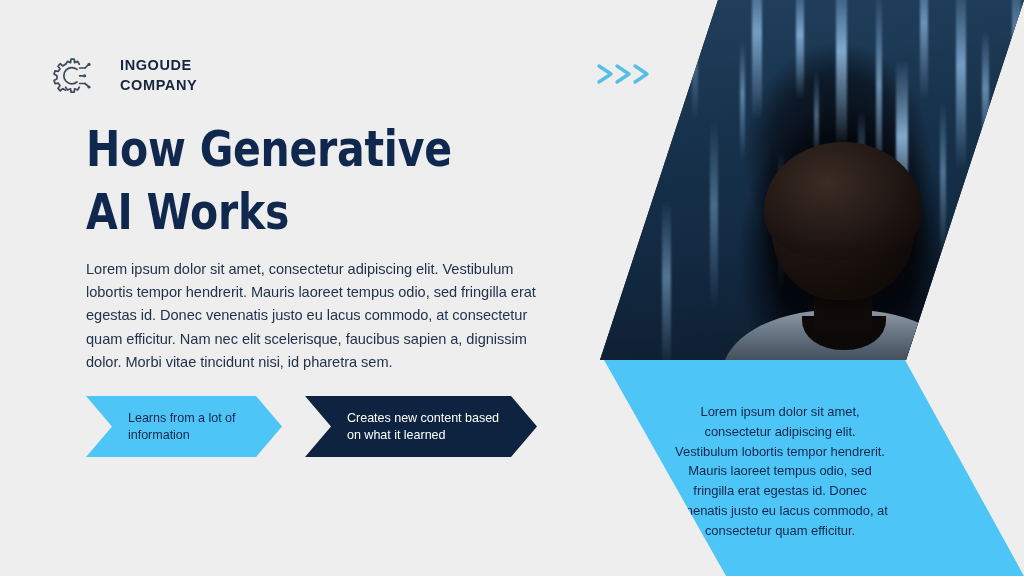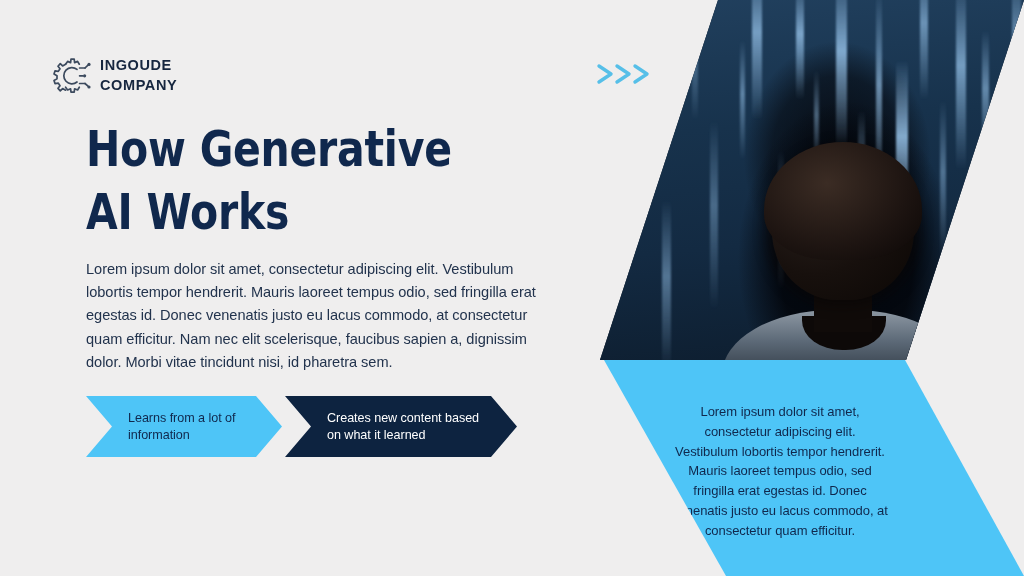--- a/index.html
+++ b/index.html
@@ -21,21 +21,21 @@
     overflow: hidden;
   }
 
   
   .logo {
     position: absolute;
     left: 48px;
     top: 56px;
     display: flex;
     align-items: center;
-    gap: 8px;
+    gap: 28px;
   }
   .logo-mark {
     width: 44px;
     height: 40px;
     flex: none;
     display: block;
   }
   .logo-text {
     font-size: 14.5px;
     font-weight: 700;
@@ -77,20 +77,21 @@
   
   .chevrons {
     position: absolute;
     left: 86px;
     top: 396px;
   }
   .chev-row {
     display: flex;
     align-items: flex-start;
     margin-bottom: 7px;
+    gap: 20px;
   }
   .chev {
     position: relative;
     height: 61px;
     box-sizing: border-box;
     display: flex;
     align-items: center;
     clip-path: polygon(0 0, calc(100% - 26px) 0, 100% 50%, calc(100% - 26px) 100%, 0 100%, 26px 50%);
     font-size: 12.6px;
     line-height: 1.32;

